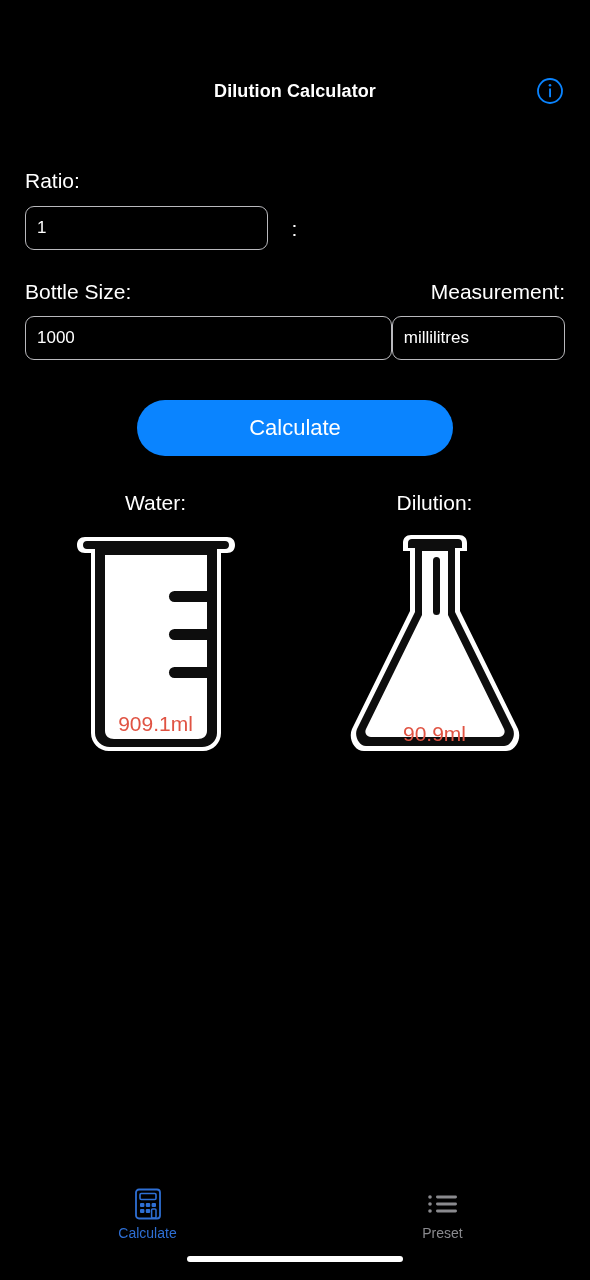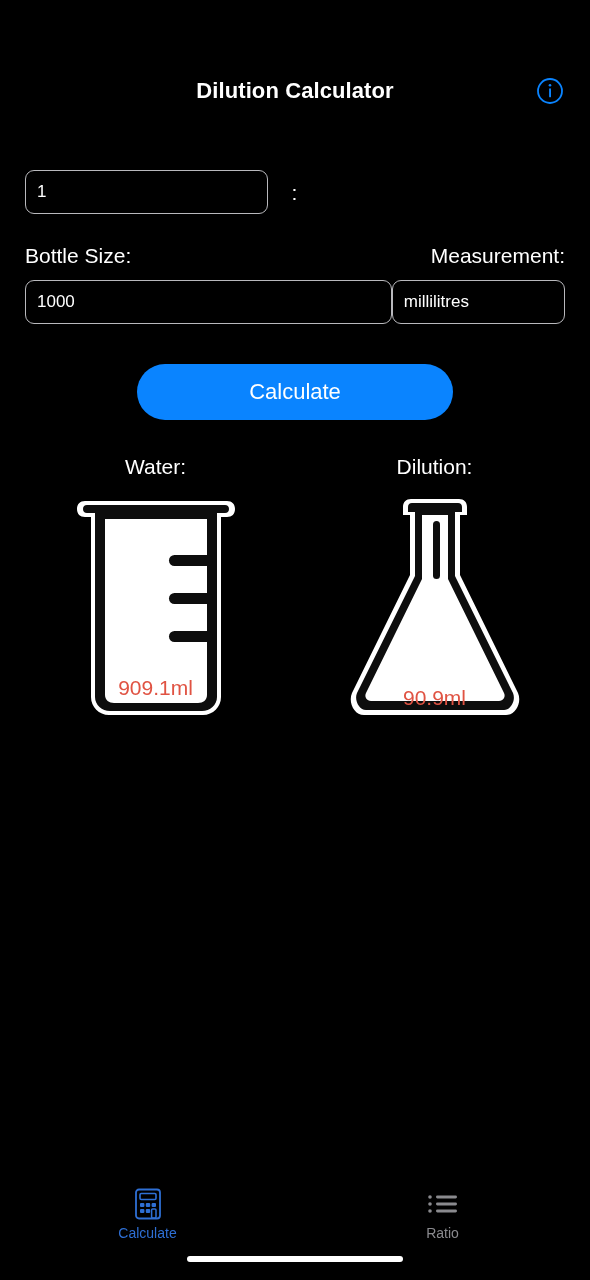--- a/index.html
+++ b/index.html
@@ -25,21 +25,21 @@
 
   
   .header {
     position: relative;
     height: 62px;
     display: flex;
     align-items: center;
     justify-content: center;
   }
   .header-title {
-    font-size: 22px;
+    font-size: 18px;
     font-weight: bold;
     color: #ffffff;
     letter-spacing: 0.1px;
   }
   .info-icon-btn {
     position: absolute;
     right: 25px;
     top: 50%;
     transform: translateY(-50%);
     width: 30px;
@@ -222,20 +222,23 @@
     <svg width="28" height="28" viewBox="0 0 28 28" aria-hidden="true">
       <circle cx="14" cy="14" r="12" fill="none" stroke="#0a84ff" stroke-width="1.8"></circle>
       <circle cx="14" cy="8.2" r="1.3" fill="#0a84ff"></circle>
       <rect x="13.1" y="11.3" width="1.9" height="9" rx="0.9" fill="#0a84ff"></rect>
     </svg>
   </div>
 </div>
 
 <div class="form-area">
 
+  <div class="ratio-label-row">
+    <span class="field-label">Ratio:</span>
+  </div>
 
   <div class="ratio-row">
     <div class="ratio-input-wrap">
       <input class="text-input" type="text" value="1" style="">
     </div>
     <div class="ratio-colon">:</div>
   </div>
 
   <div class="bottle-section">
     <div class="bottle-labels">
@@ -327,17 +330,17 @@
     <div class="tab-icon">
       <svg width="32" height="24" viewBox="0 0 32 24" aria-hidden="true">
         <circle cx="3" cy="5" r="1.8" fill="#8a8a8e"></circle>
         <circle cx="3" cy="12" r="1.8" fill="#8a8a8e"></circle>
         <circle cx="3" cy="19" r="1.8" fill="#8a8a8e"></circle>
         <rect x="9" y="3.6" width="21" height="2.8" rx="1.4" fill="#8a8a8e"></rect>
         <rect x="9" y="10.6" width="21" height="2.8" rx="1.4" fill="#8a8a8e"></rect>
         <rect x="9" y="17.6" width="21" height="2.8" rx="1.4" fill="#8a8a8e"></rect>
       </svg>
     </div>
-    <div class="tab-label">Ratio</div>
+    <div class="tab-label">Preset</div>
   </div>
 </div>
 
 <div class="home-indicator"></div>
 
 </body></html>

